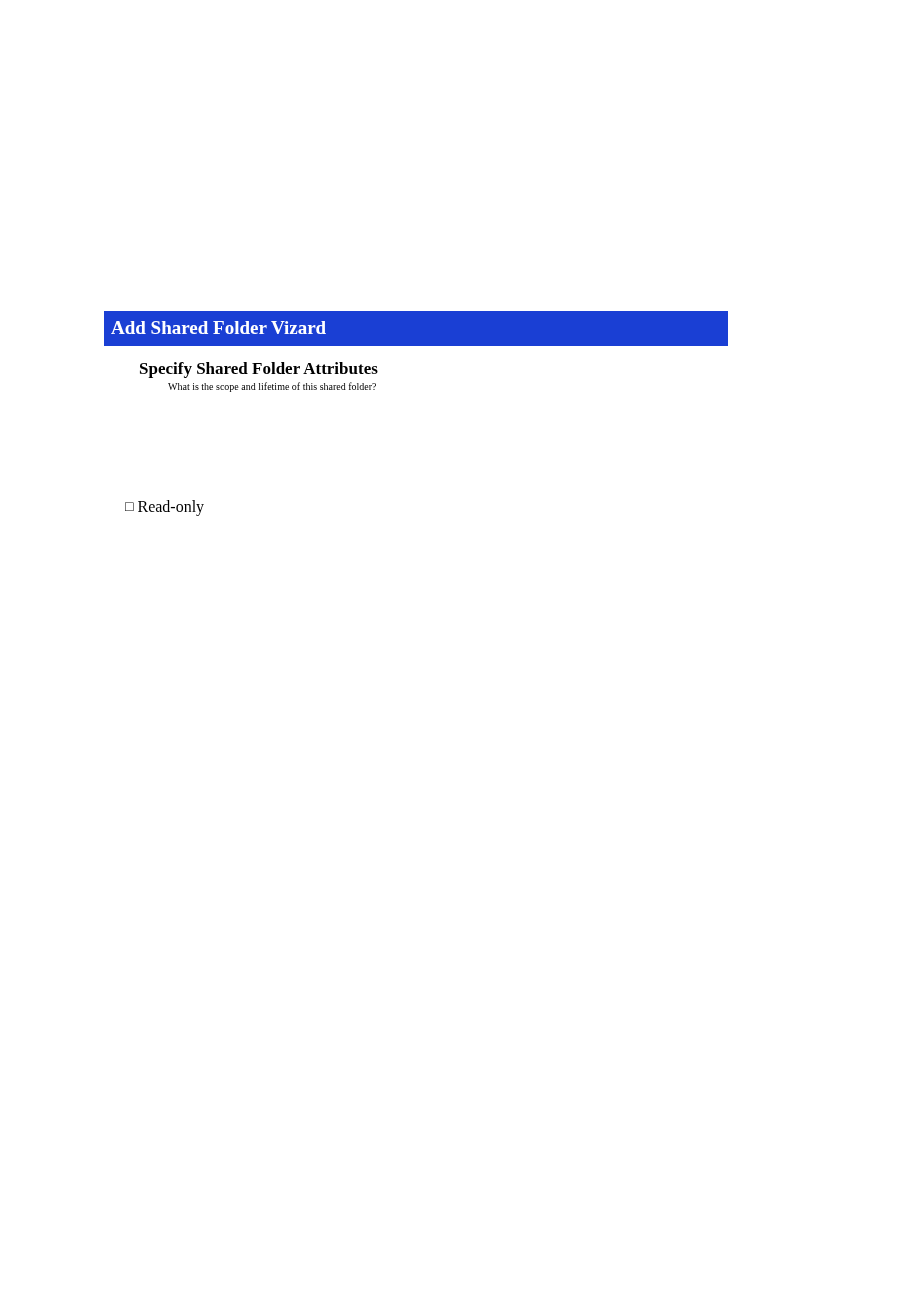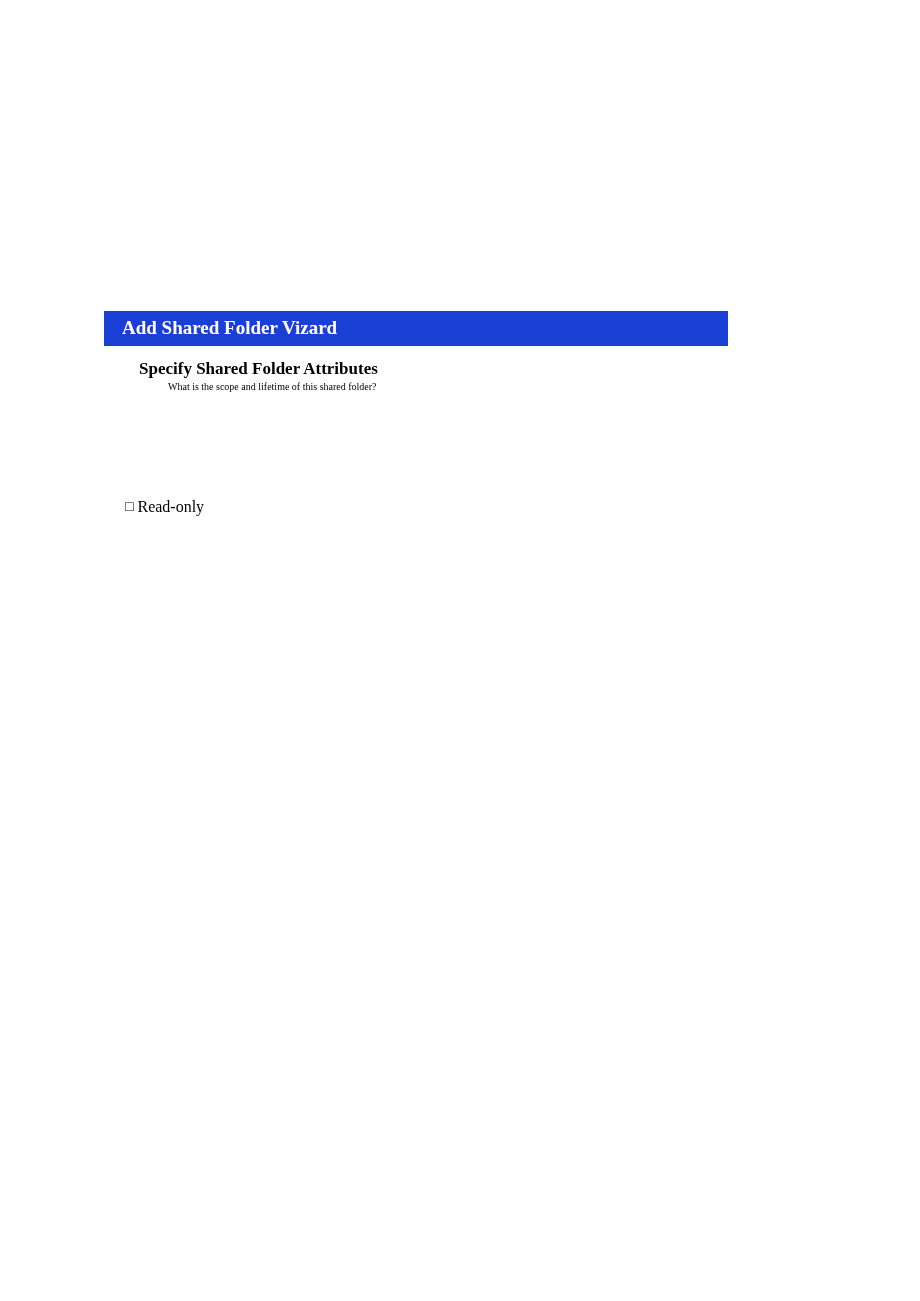--- a/index.html
+++ b/index.html
@@ -18,21 +18,21 @@
       position: absolute;
       left: 104px;
       top: 311px;
       width: 624px;
     }
     .title-bar {
       background: #1a3fd4;
       color: #ffffff;
       font-weight: bold;
       font-size: 19px;
-      padding: 5px 18px;
+      padding: 5px 7px;
       line-height: 1.3;
     }
     .header-section {
       padding-top: 12px;
       padding-left: 35px;
     }
     .header-title {
       font-weight: bold;
       font-size: 17px;
       color: #000000;

